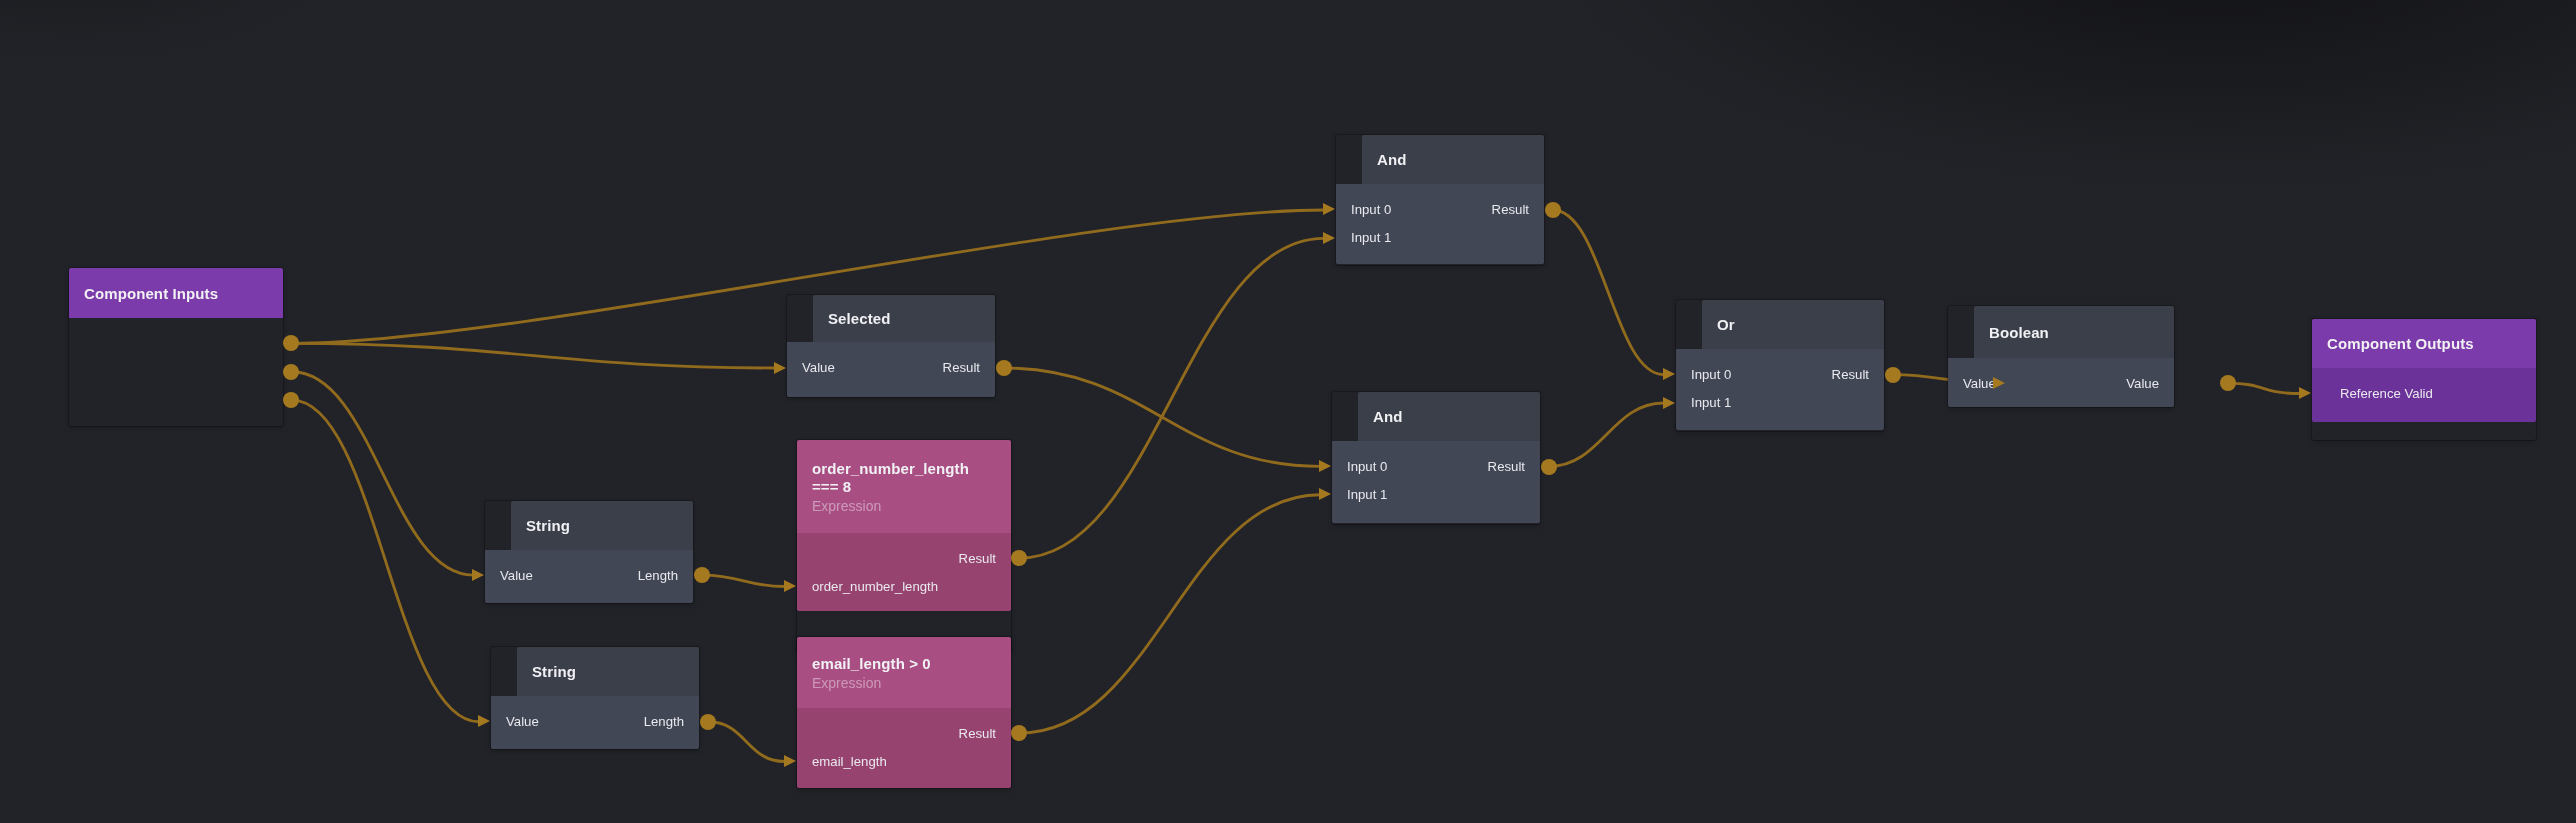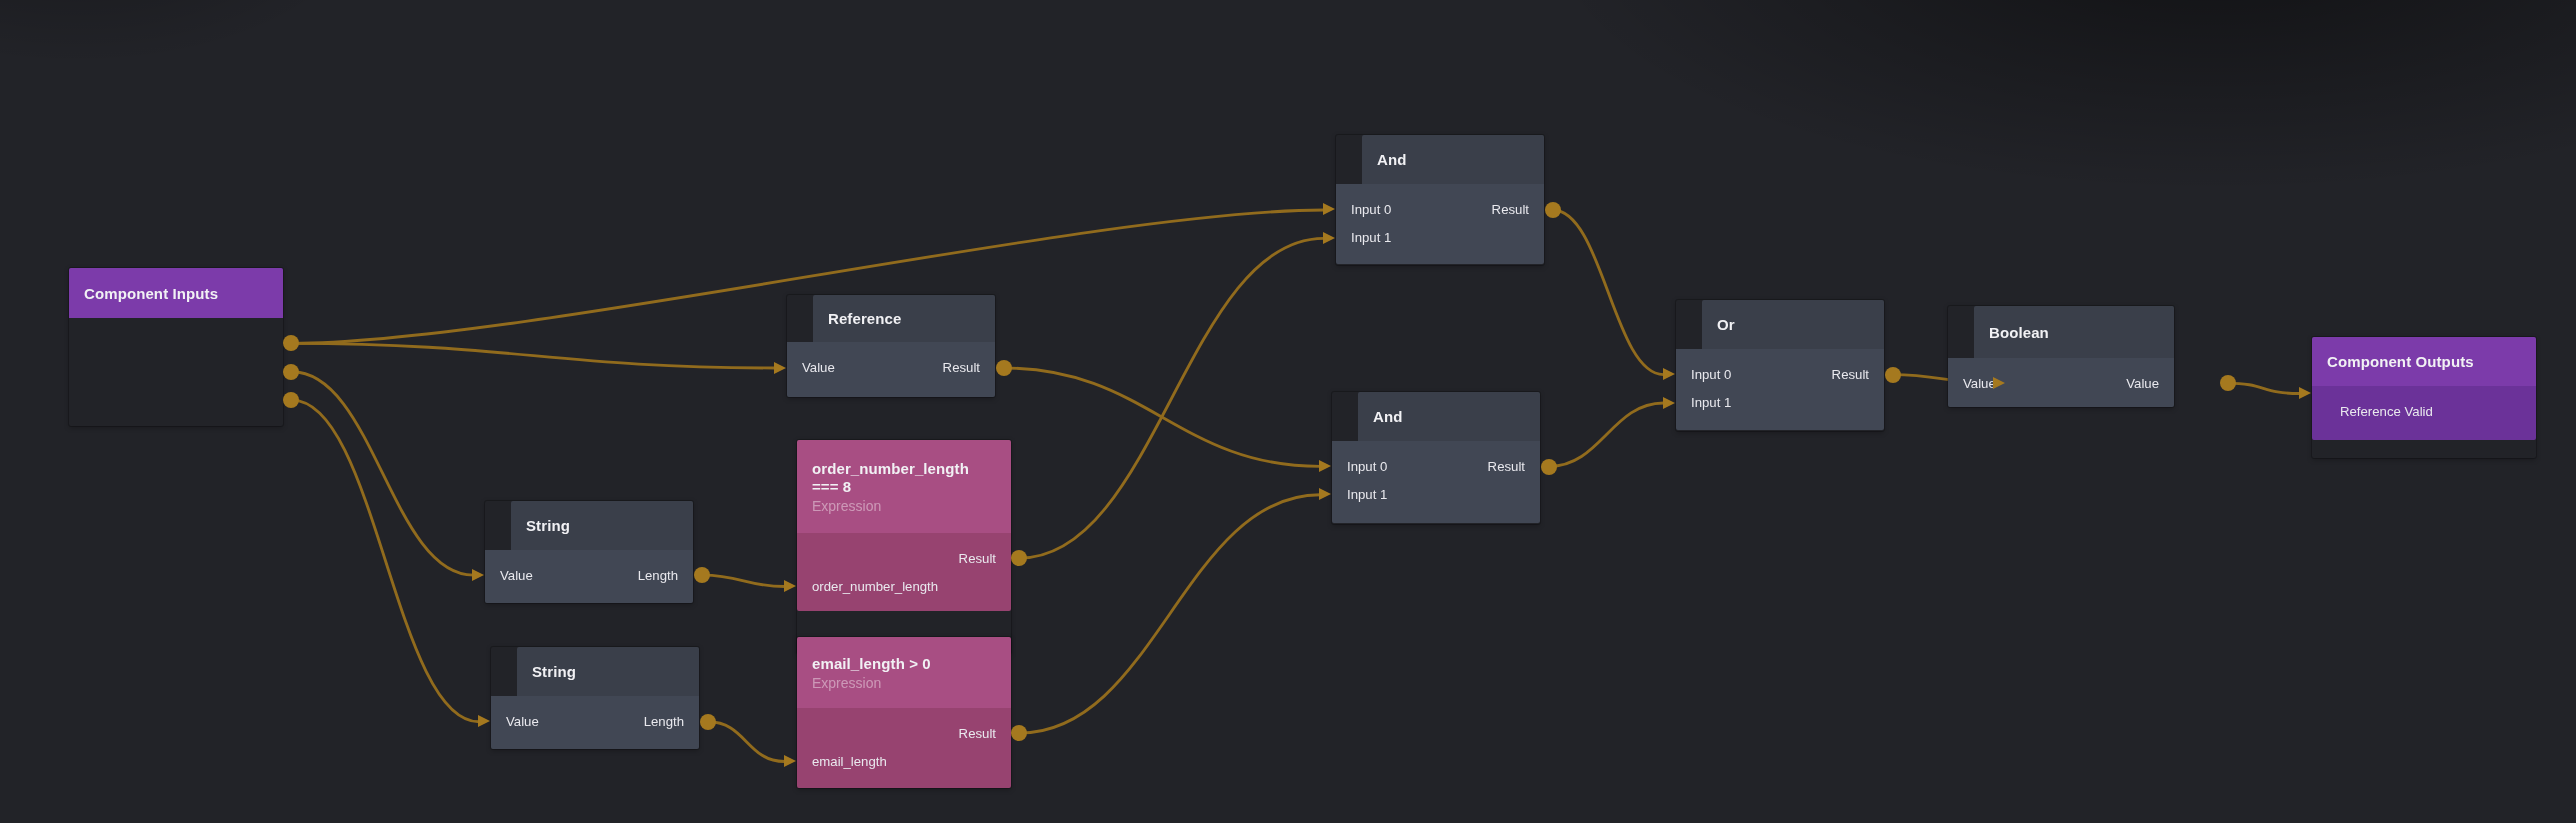--- a/index.html
+++ b/index.html
@@ -68,21 +68,21 @@
     <div class="port-out" style="left: 283px; top: 392px;"></div>
     <div class="node purple" style="left: 69px; top: 268px; width: 214px; height: 158px;">
       <div class="hdr" style="height: 50px;">
         <div class="title">Component Inputs</div>
       </div>
     </div>
     <div class="port-in" style="left: 774px; top: 362px;"></div>
     <div class="port-out" style="left: 996px; top: 360px;"></div>
     <div class="node dark" style="left: 787px; top: 295px; width: 208px; height: 102px;">
       <div class="hdr" style="height: 47px;">
-        <div class="title">Reference</div>
+        <div class="title">Selected</div>
       </div>
       <div class="body" style="height: 55px;">
         <div class="row">
           <span class="lbl-in">Value</span>
           <span class="lbl-out">Result</span>
         </div>
       </div>
     </div>
     <div class="port-in" style="left: 472px; top: 569px;"></div>
     <div class="port-out" style="left: 694px; top: 567px;"></div>
@@ -200,21 +200,21 @@
         <div class="title">Boolean</div>
       </div>
       <div class="body" style="height: 49px;">
         <div class="row">
           <span class="lbl-in">Value</span>
           <span class="lbl-out">Value</span>
         </div>
       </div>
     </div>
     <div class="port-in" style="left: 2299px; top: 387px;"></div>
-    <div class="node purple" style="left: 2312px; top: 337px; width: 224px; height: 121px;">
+    <div class="node purple" style="left: 2312px; top: 319px; width: 224px; height: 121px;">
       <div class="hdr" style="height: 49px;">
         <div class="title">Component Outputs</div>
       </div>
       <div class="body" style="height: 54px; padding-left: 13px;">
         <div class="row">
           <span class="lbl-in">Reference Valid</span>
         </div>
       </div>
     </div>
   </div>

